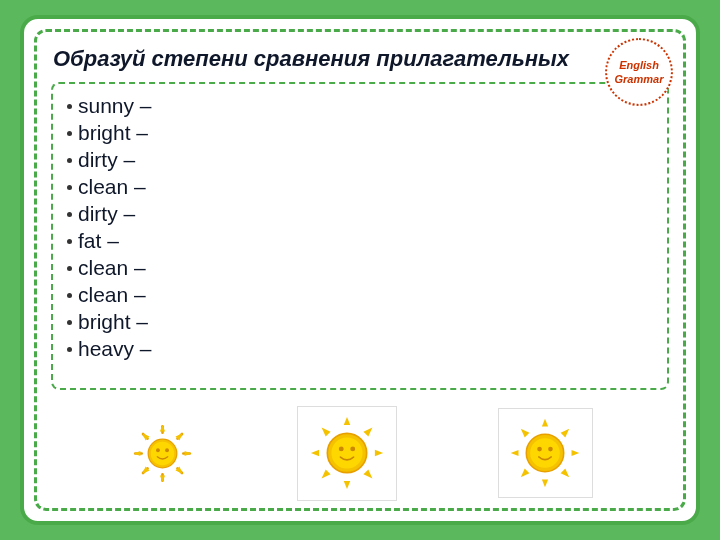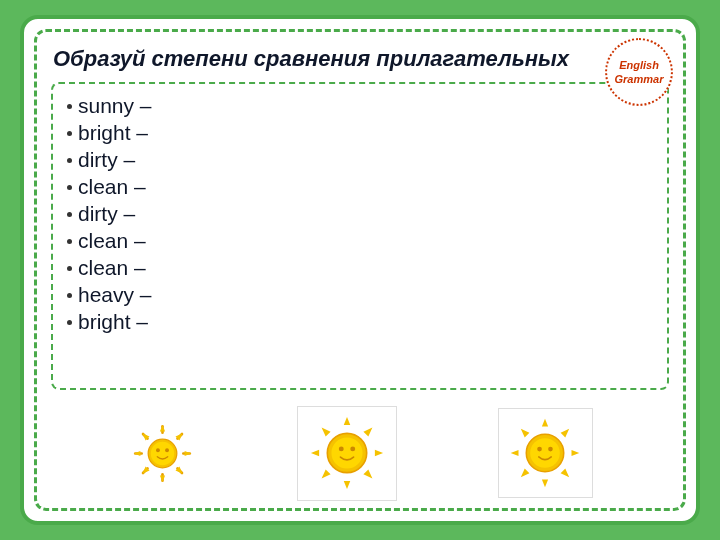--- a/index.html
+++ b/index.html
@@ -179,33 +179,37 @@
           <li class="word-item">
             <span class="bullet"></span>
             <span>clean –</span>
           </li>
           <li class="word-item">
             <span class="bullet"></span>
             <span>dirty –</span>
           </li>
           <li class="word-item">
             <span class="bullet"></span>
+            <span>fat –</span>
+          </li>
+          <li class="word-item">
+            <span class="bullet"></span>
             <span>clean –</span>
           </li>
           <li class="word-item">
             <span class="bullet"></span>
             <span>clean –</span>
           </li>
           <li class="word-item">
             <span class="bullet"></span>
+            <span>bright –</span>
+          </li>
+          <li class="word-item">
+            <span class="bullet"></span>
             <span>heavy –</span>
-          </li>
-          <li class="word-item">
-            <span class="bullet"></span>
-            <span>bright –</span>
           </li>
         </ul>
     </div>
 
     <div class="suns-area">
 
       <div class="sun sun-sm">
         <svg viewBox="0 0 100 100" width="65" height="65">
           <g transform="translate(50,50)">
 

